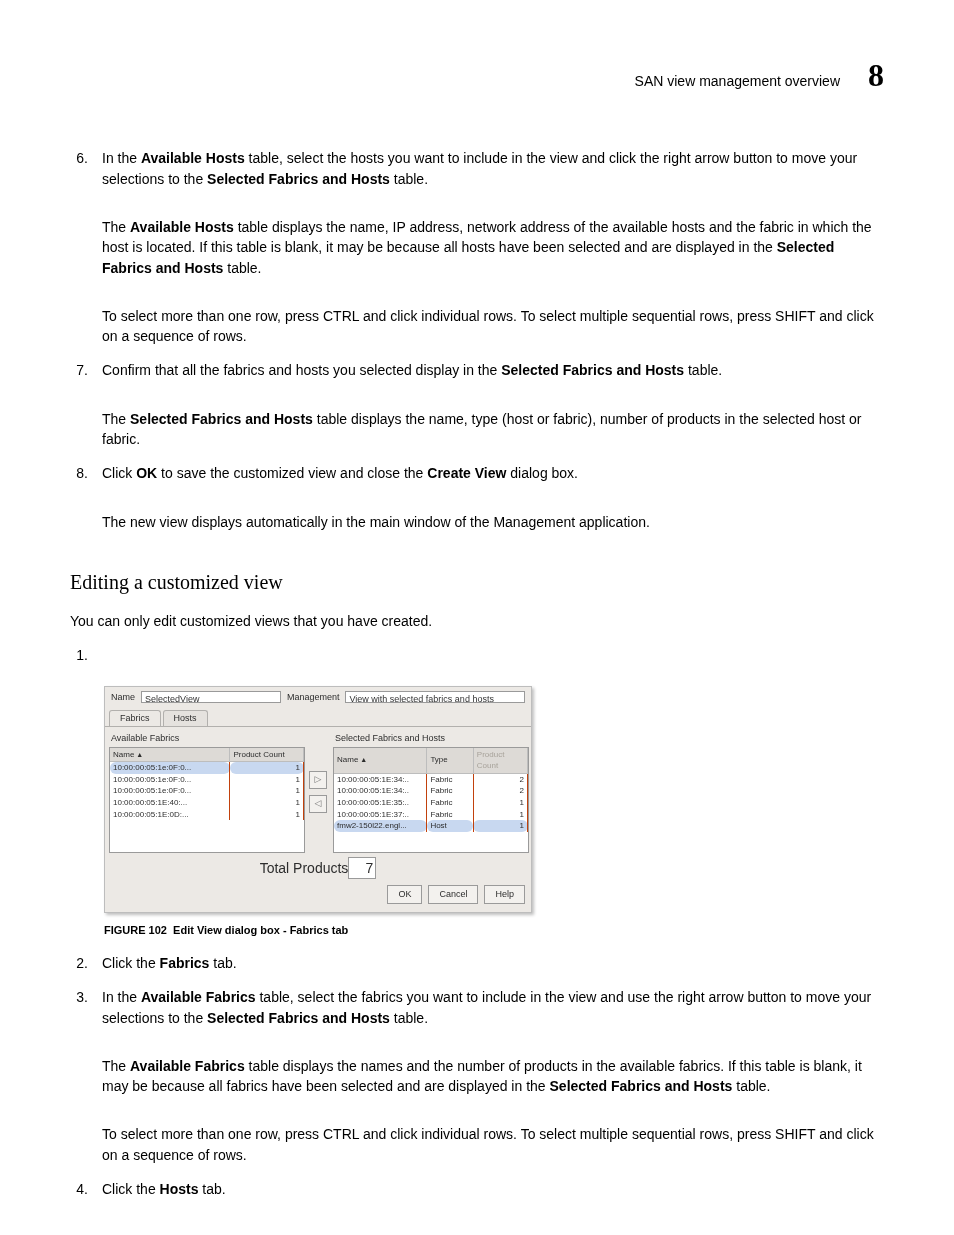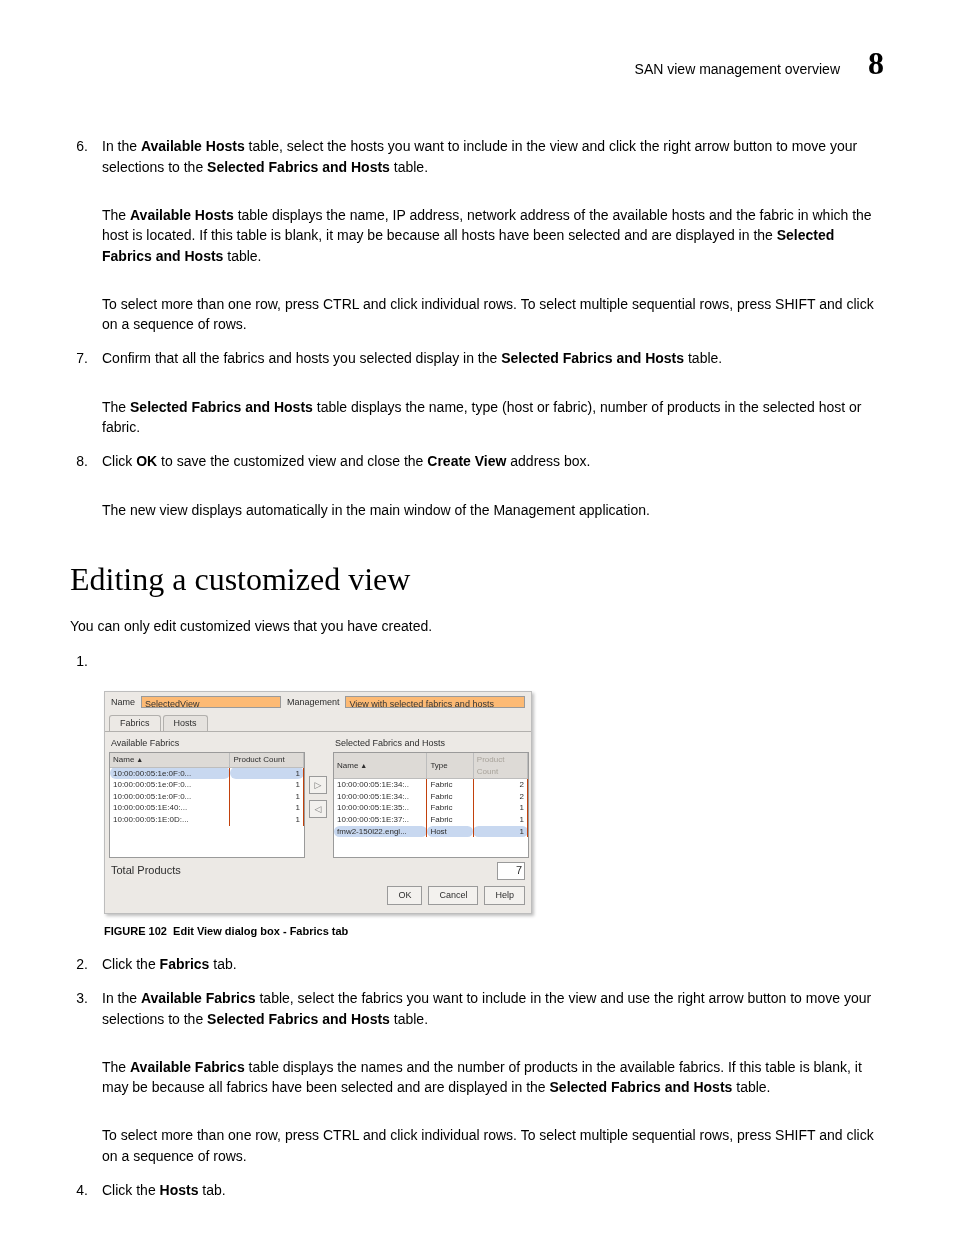--- a/index.html
+++ b/index.html
@@ -7,21 +7,21 @@
     background:#fff;
     font-family:Arial,Helvetica,sans-serif;
     color:#000;
     font-size:14px;
     line-height:1.45;
   }
   .page{
     width:954px;
     height:1235px;
     box-sizing:border-box;
-    padding:40px 70px 60px 70px;
+    padding:52px 70px 60px 70px;
     position:relative;
   }
   .running-head{
     display:flex;
     justify-content:flex-end;
     align-items:baseline;
     gap:28px;
     margin-bottom:50px;
   }
   .chapter-num{
@@ -36,21 +36,21 @@
   }
   .step-num{
     min-width:18px;
     text-align:right;
   }
   .step-body{flex:1;}
   .pblock{margin-top:28px;}
   .indented{margin-left:34px;}
   .h2{
     font-family:"Times New Roman",Georgia,serif;
-    font-size:32px;
+    font-size:20px;
     font-weight:normal;
     margin:36px 0 14px 0;
   }
   .figure-caption{
     font-size:11px;
     margin-top:10px;
   }
   .figure-caption .label{font-weight:bold;}
   .bold{font-weight:bold;}
   .italic{font-style:italic;}
@@ -62,21 +62,21 @@
     background:#ece9e5;
     border:1px solid #bdbdbd;
     box-shadow:2px 2px 3px rgba(0,0,0,.25);
     font-size:9px;
     color:#2d2d2d;
   }
   .dlg-row{display:flex;align-items:center;padding:4px 6px;gap:6px;}
   .dlg-label{white-space:nowrap;}
   .dlg-input{
     flex:1;
-    background:#fdba74;
+    background:#ffffff;
     border:1px solid #9a9a9a;
     padding:1px 3px;
     height:12px;
     box-sizing:border-box;
     color:#333;
   }
   .dlg-tabs{display:flex;gap:2px;padding:0 4px;margin-top:2px;}
   .dlg-tab{
     border:1px solid #b2b0ad;
     border-bottom:none;
@@ -142,23 +142,23 @@
   }
   .dlg-footer{
     display:flex;
     justify-content:flex-end;
     align-items:center;
     gap:4px;
     padding:4px 6px 6px 6px;
   }
   .total-box{
     display:flex;align-items:center;
-    font-size:11px;
+    font-size:14px;
     margin-right:auto;
-    justify-content:space-between;
+    justify-content:center;
     width:100%;
   }
   .total-box .value{
     background:#fff;border:1px solid #9a9a9a;width:22px;text-align:right;padding:0 2px;
   }
   .dlg-buttons{
     display:flex;justify-content:flex-end;gap:6px;
     padding:0 6px 8px 6px;
   }
   .dlg-btn{
@@ -190,21 +190,21 @@
       <div class="step">
         <div class="step-num">7.</div>
         <div class="step-body">
           <div><span>Confirm that all the fabrics and hosts you selected display in the </span><span class="bold">Selected Fabrics and Hosts</span><span> table.</span></div>
           <div class="pblock"><span>The </span><span class="bold">Selected Fabrics and Hosts</span><span> table displays the name, type (host or fabric), number of products in the selected host or fabric.</span></div>
         </div>
       </div>
       <div class="step">
         <div class="step-num">8.</div>
         <div class="step-body">
-          <div><span>Click </span><span class="bold">OK</span><span> to save the customized view and close the </span><span class="bold">Create View</span><span> address box.</span></div>
+          <div><span>Click </span><span class="bold">OK</span><span> to save the customized view and close the </span><span class="bold">Create View</span><span> dialog box.</span></div>
           <div class="pblock"><span>The new view displays automatically in the main window of the Management application.</span></div>
         </div>
       </div>
     </div>
 
   <div class="h2">Editing a customized view</div>
   <div>You can only edit customized views that you have created.</div>
 
   <div>
       <div class="step">

